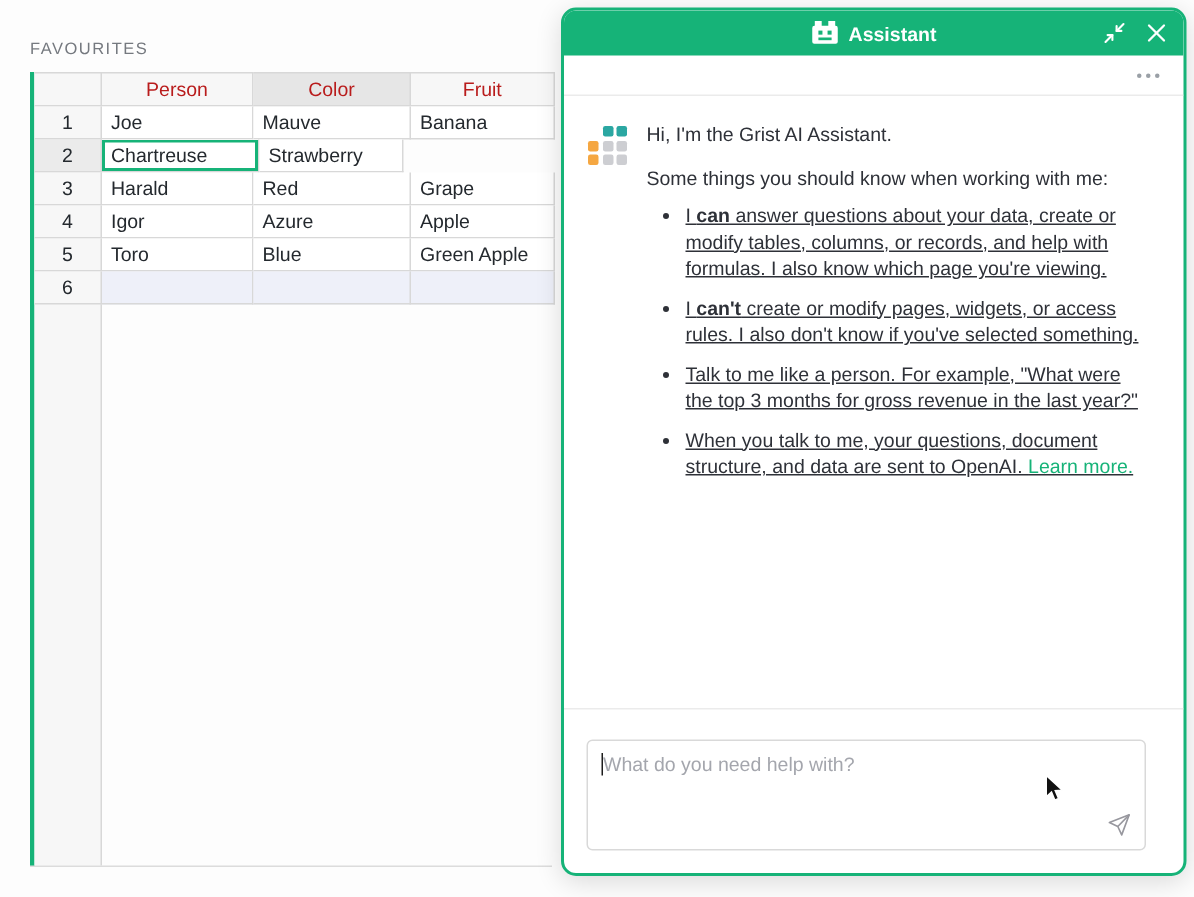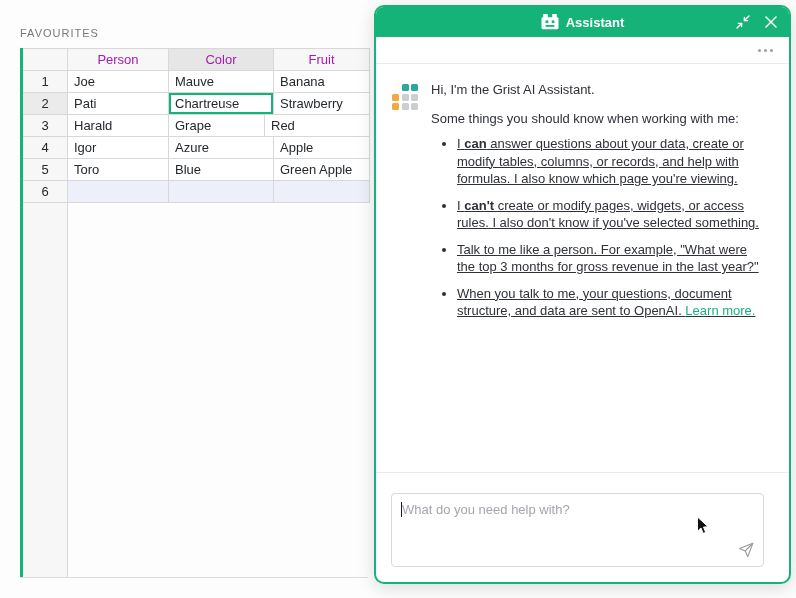--- a/index.html
+++ b/index.html
@@ -22,21 +22,21 @@
   .view-bottom-line { position:absolute; left:20px; top:577px; width:348px; height:1px; background:#dcdcdc; }
 
   .grid { position:absolute; left:23px; top:48px; font-size:13px; }
   .grow { display:flex; height:22px; }
   .grow.head { height:23px; }
   .gcell {
     border-right:1px solid #d8d8d8; border-bottom:1px solid #d8d8d8;
     line-height:21px; padding-left:6px; background:#fff; overflow:hidden; white-space:nowrap;
   }
   .head .gcell {
-    border-top:1px solid #d8d8d8; background:#f7f7f7; text-align:center; padding-left:0; color:#a21caf;
+    border-top:1px solid #d8d8d8; background:#f7f7f7; text-align:center; padding-left:0; color:#b91c1c;
   }
   .head .gcell.colsel { background:#e6e6e6; }
   .cnum { width:45px; background:#f7f7f7; text-align:center; padding-left:0; }
   .cnum.rowsel { background:#ebebeb; }
   .c0 { width:101px; } .c1 { width:105px; } .c2 { width:96px; }
   .gcell.selcell { box-shadow:inset 0 0 0 2px #16b378; }
   .gcell.newrow { background:#eef0f9; }
 
   
   .panel {
@@ -106,30 +106,29 @@
 
   <div class="grow">
     <div class="gcell cnum">1</div>
     <div class="gcell c0">Joe</div>
     <div class="gcell c1">Mauve</div>
     <div class="gcell c2">Banana</div>
   </div>
 
   <div class="grow">
     <div class="gcell cnum rowsel">2</div>
-    <div class="gcell c0">Pati</div>
     <div class="gcell c1 selcell">Chartreuse</div>
     <div class="gcell c2">Strawberry</div>
   </div>
 
   <div class="grow">
     <div class="gcell cnum">3</div>
     <div class="gcell c0">Harald</div>
+    <div class="gcell c1">Red</div>
     <div class="gcell c2">Grape</div>
-    <div class="gcell c1">Red</div>
   </div>
 
   <div class="grow">
     <div class="gcell cnum">4</div>
     <div class="gcell c0">Igor</div>
     <div class="gcell c1">Azure</div>
     <div class="gcell c2">Apple</div>
   </div>
 
   <div class="grow">

